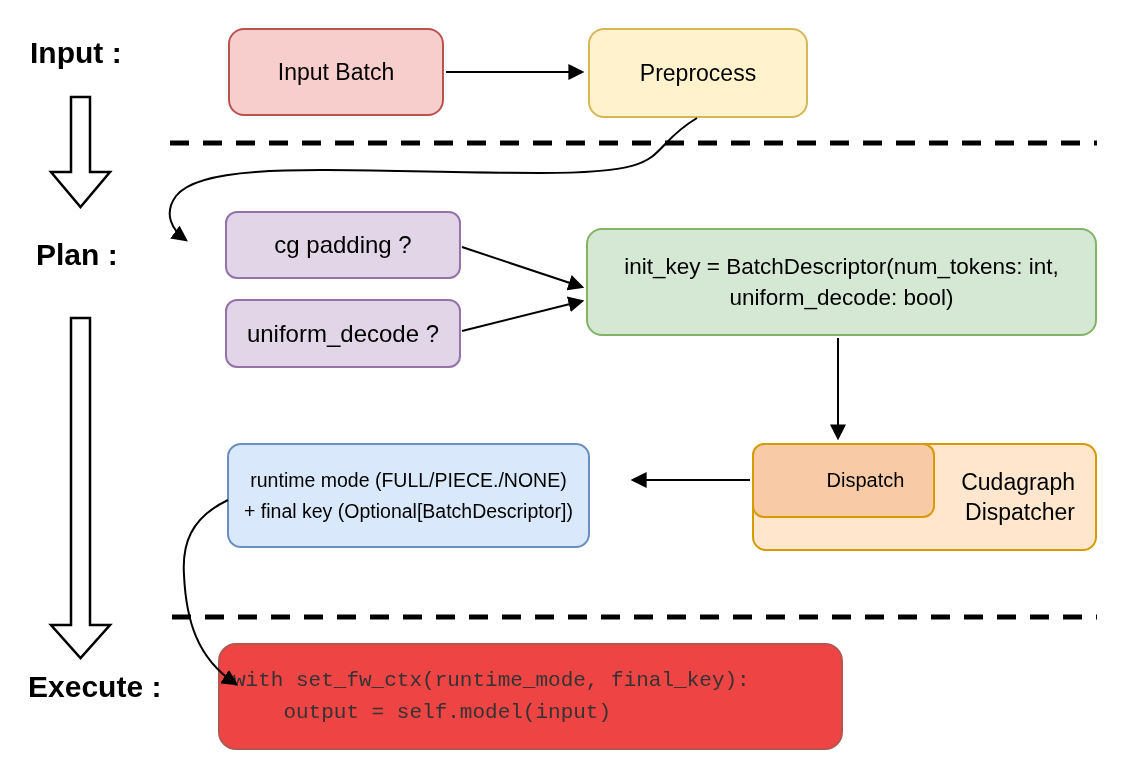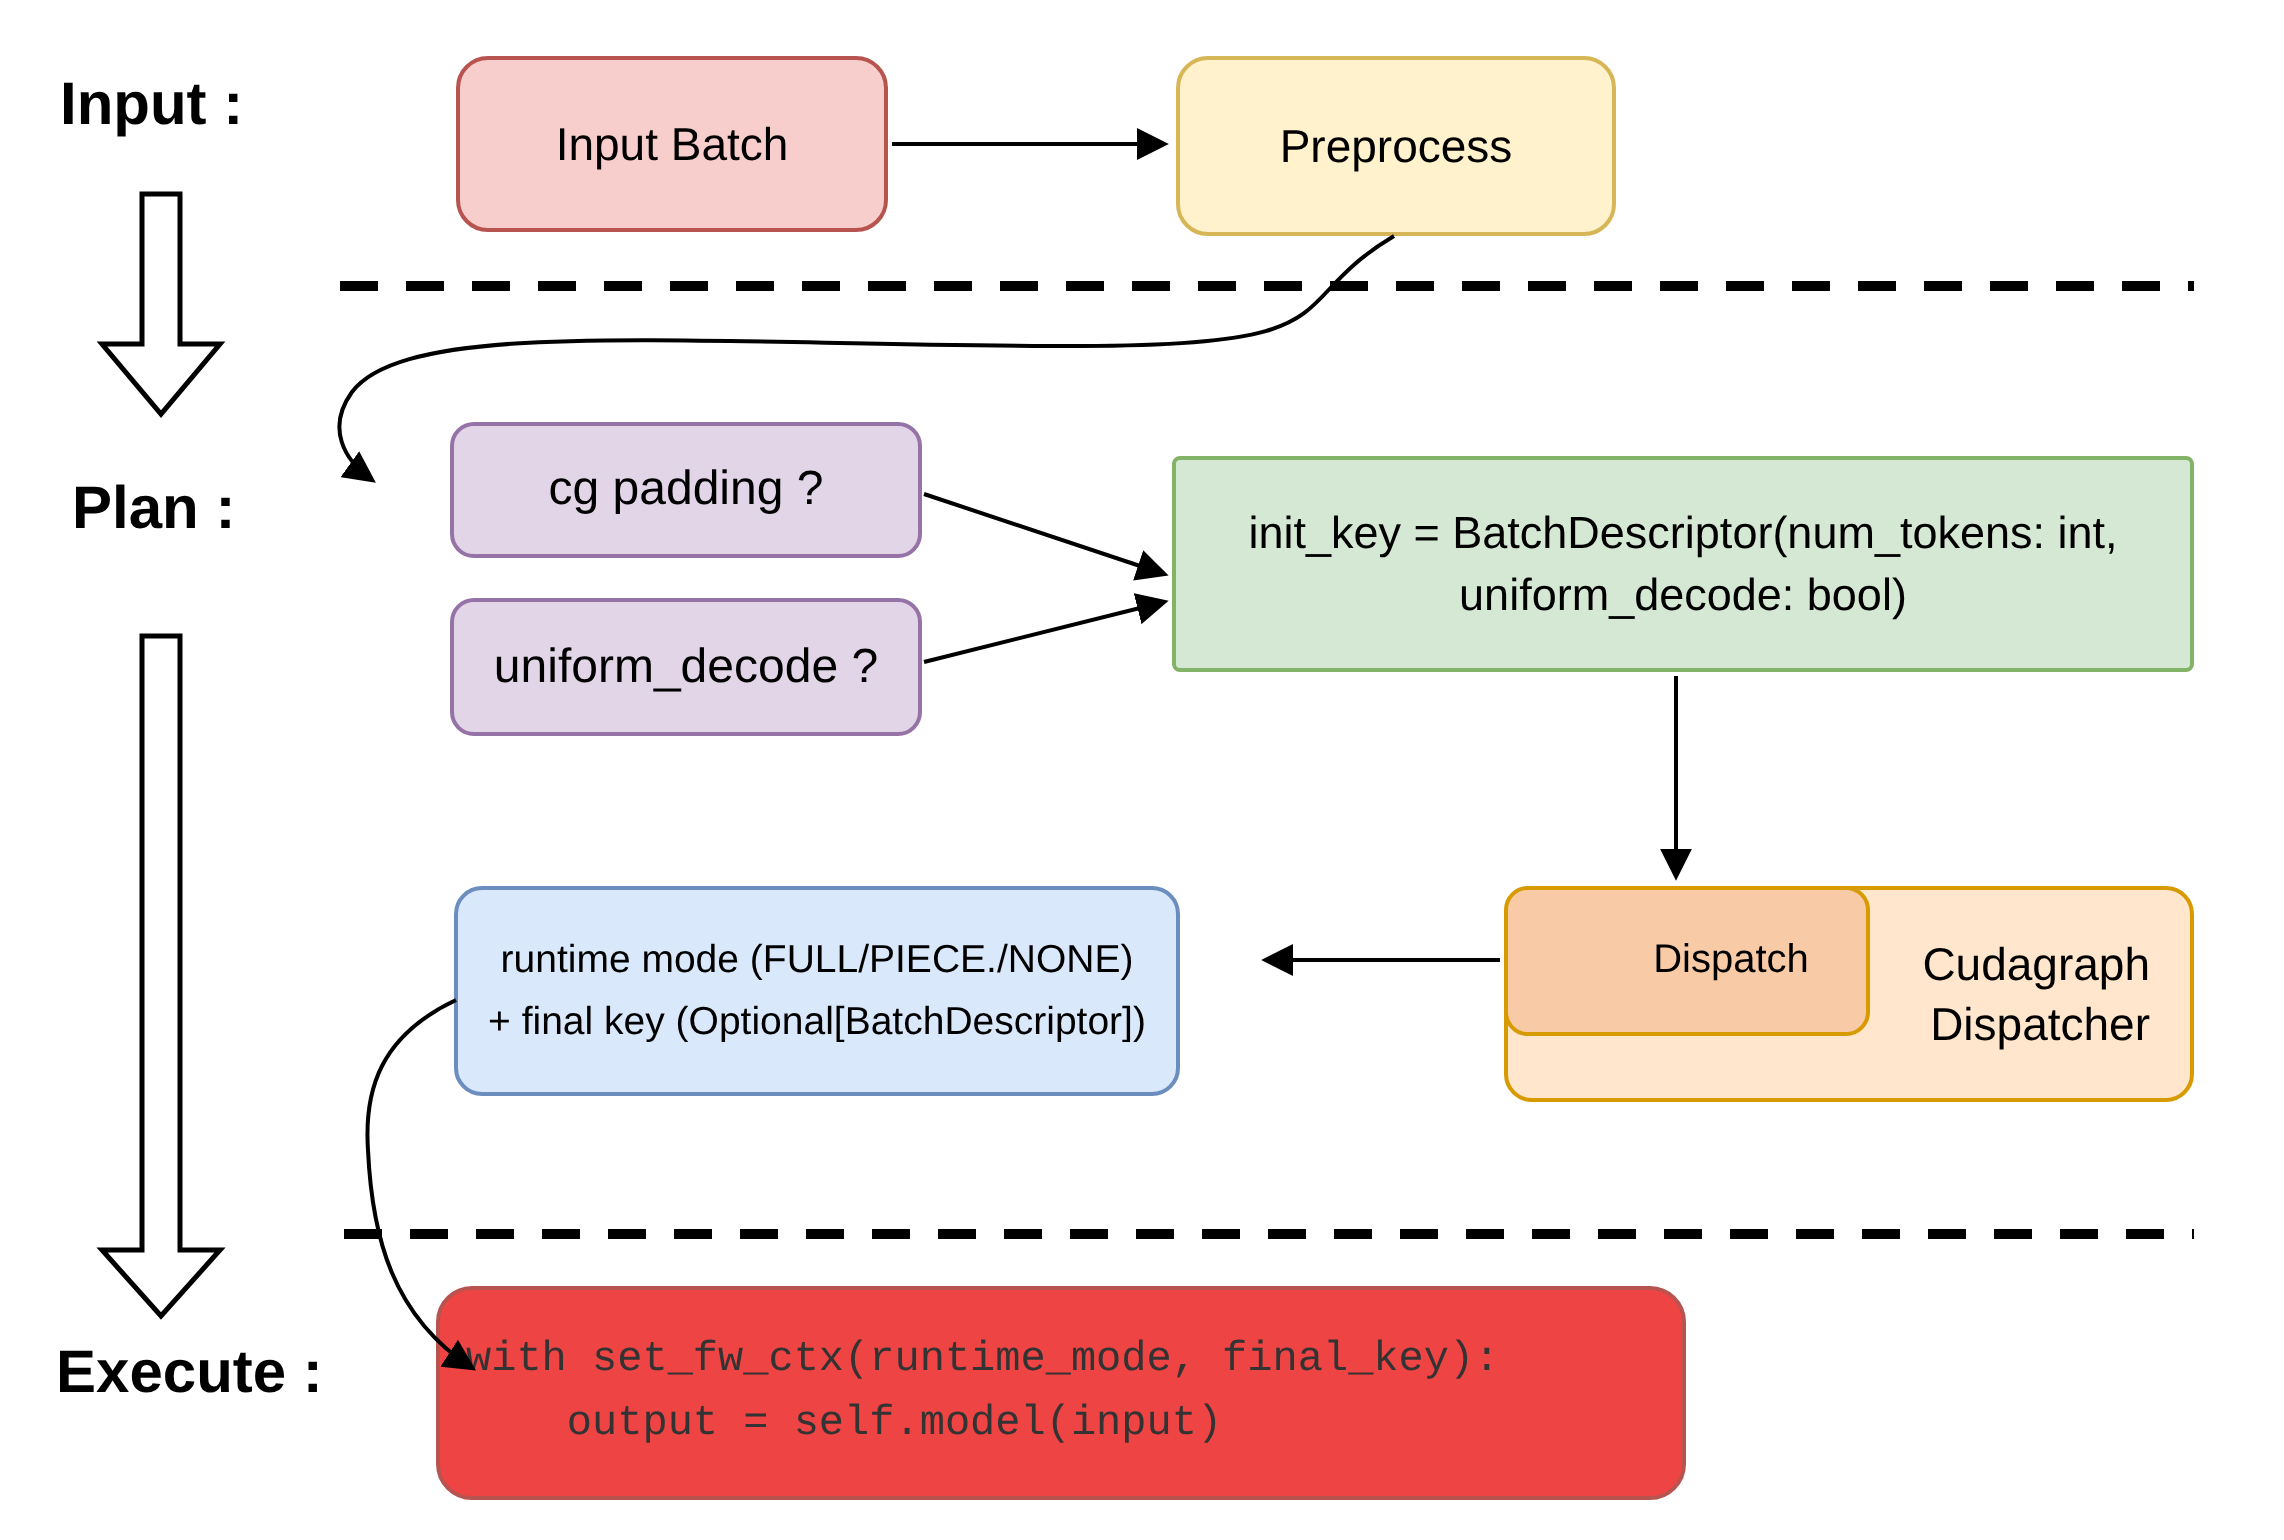--- a/index.html
+++ b/index.html
@@ -9,21 +9,21 @@
   .stage-label{position:absolute;font-size:30px;font-weight:bold;color:#000;white-space:nowrap;}
 
   .node{position:absolute;box-sizing:border-box;display:flex;flex-direction:column;
         align-items:center;justify-content:center;text-align:center;color:#000;}
   .node .ln{display:block;white-space:pre;}
 
   .n-input-batch{left:228px;top:28px;width:216px;height:88px;border:2.5px solid;border-radius:16px;font-size:23px;}
   .n-preprocess {left:588px;top:28px;width:220px;height:90px;border:2px solid;border-radius:16px;font-size:23px;}
   .n-cg        {left:225px;top:211px;width:236px;height:68px;border:2px solid;border-radius:12px;font-size:24px;}
   .n-ud        {left:225px;top:299px;width:236px;height:69px;border:2px solid;border-radius:12px;font-size:24px;}
-  .n-green     {left:586px;top:228px;width:511px;height:108px;border:2px solid;border-radius:4px;font-size:22.5px;line-height:31px;}
+  .n-green     {left:586px;top:228px;width:511px;height:108px;border:2px solid;border-radius:16px;font-size:22.5px;line-height:31px;}
   .n-cuda      {left:752px;top:443px;width:345px;height:108px;border:2.5px solid;border-radius:14px;font-size:23px;line-height:30px;
                 align-items:flex-end;padding-right:20px;justify-content:center;}
   .n-dispatch  {left:752px;top:443px;width:183px;height:75px;border:2.5px solid;border-radius:12px;font-size:20px;padding-left:44px;}
   .n-blue      {left:227px;top:443px;width:363px;height:105px;border:2px solid;border-radius:14px;font-size:19.5px;line-height:31px;}
   .n-code      {left:218px;top:643px;width:625px;height:107px;border:2.5px solid;border-radius:18px;
                 font-family:"Liberation Mono","DejaVu Sans Mono",monospace;font-size:21px;line-height:32px;
                 align-items:flex-start;padding-left:13px;text-align:left;}
 
   svg.overlay{position:absolute;left:0;top:0;z-index:5;pointer-events:none;}
 </style>

